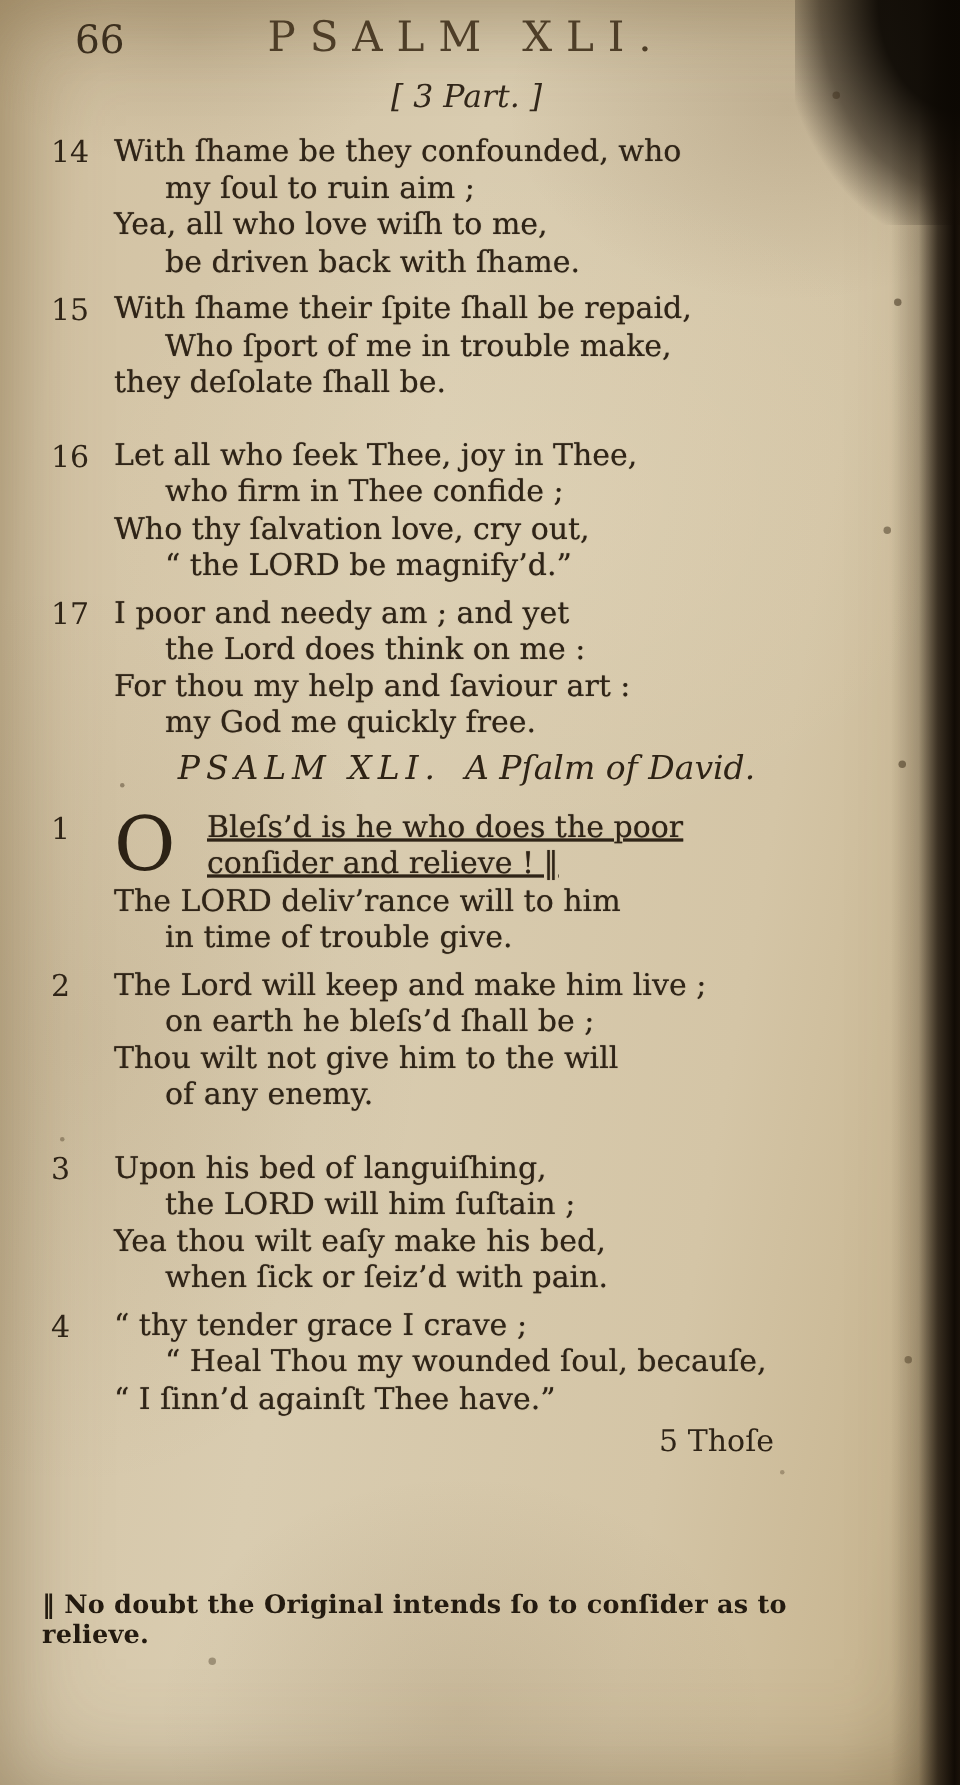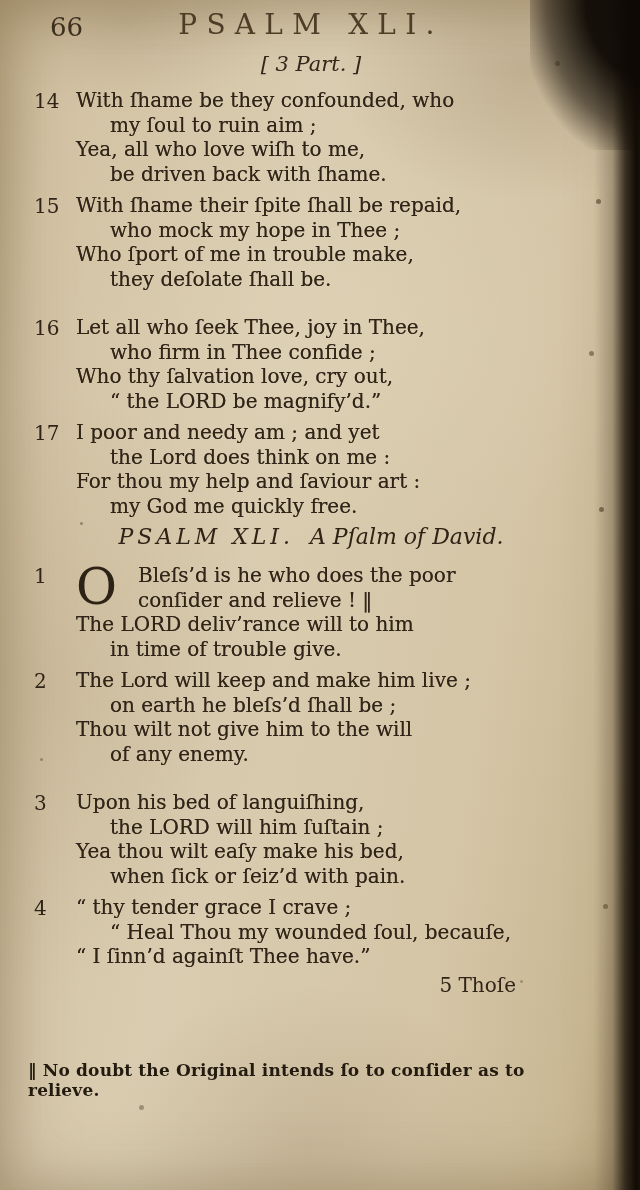--- a/index.html
+++ b/index.html
@@ -29,21 +29,21 @@
   .running-head { font-size: 28px; letter-spacing: 0.33em; color: #44341f; opacity: 0.92; }
 
   .part-heading { text-align: center; font-style: italic; font-size: 21px; margin: 4px 0 12px; color: #32271a; }
 
   .verses > .verse { position: relative; padding-left: 46px; margin-bottom: 7px; }
   .verses > .verse:nth-child(even) { margin-bottom: 24px; }
   .verses > .verse:last-child { margin-bottom: 4px; }
   .verse-num { position: absolute; left: 4px; top: 1px; font-size: 20px; }
   .verse-line { font-size: 20px; line-height: 24.5px; white-space: nowrap; text-shadow: 0 0 0.6px rgba(47,37,24,0.65); }
   .verse-line:nth-child(even) { padding-left: 34px; }
-  .verse-line.beside-cap { padding-left: 62px; }
+  .verse-line.beside-cap { padding-left: 62px; text-decoration: underline; }
   .drop-cap { position: absolute; left: 46px; top: 0; font-size: 50px; line-height: 48px; color: #2c2215; }
 
   .psalm-heading { display: flex; justify-content: center; gap: 16px; margin: 6px 0 14px; font-style: italic; color: #2e2315; }
   .psalm-title { font-size: 22px; letter-spacing: 0.18em; }
   .psalm-subtitle { font-size: 22px; }
 
   .catchword { text-align: right; padding-right: 76px; font-size: 20px; margin-top: 4px; }
 
   .footnote {
     position: absolute; left: 28px; right: 40px; top: 1060px;
@@ -93,21 +93,20 @@
             <div class="verse-line">With ſhame be they confounded, who</div>
             <div class="verse-line">my ſoul to ruin aim ;</div>
             <div class="verse-line">Yea, all who love wiſh to me,</div>
             <div class="verse-line">be driven back with ſhame.</div>
           </div>
         </div>
         <div class="verse">
           <span class="verse-num">15</span>
           <div class="verse-lines">
             <div class="verse-line">With ſhame their ſpite ſhall be repaid,</div>
-            <div class="verse-line">who mock my hope in Thee ;</div>
             <div class="verse-line">Who ſport of me in trouble make,</div>
             <div class="verse-line">they deſolate ſhall be.</div>
           </div>
         </div>
         <div class="verse">
           <span class="verse-num">16</span>
           <div class="verse-lines">
             <div class="verse-line">Let all who ſeek Thee, joy in Thee,</div>
             <div class="verse-line">who firm in Thee confide ;</div>
             <div class="verse-line">Who thy ſalvation love, cry out,</div>

